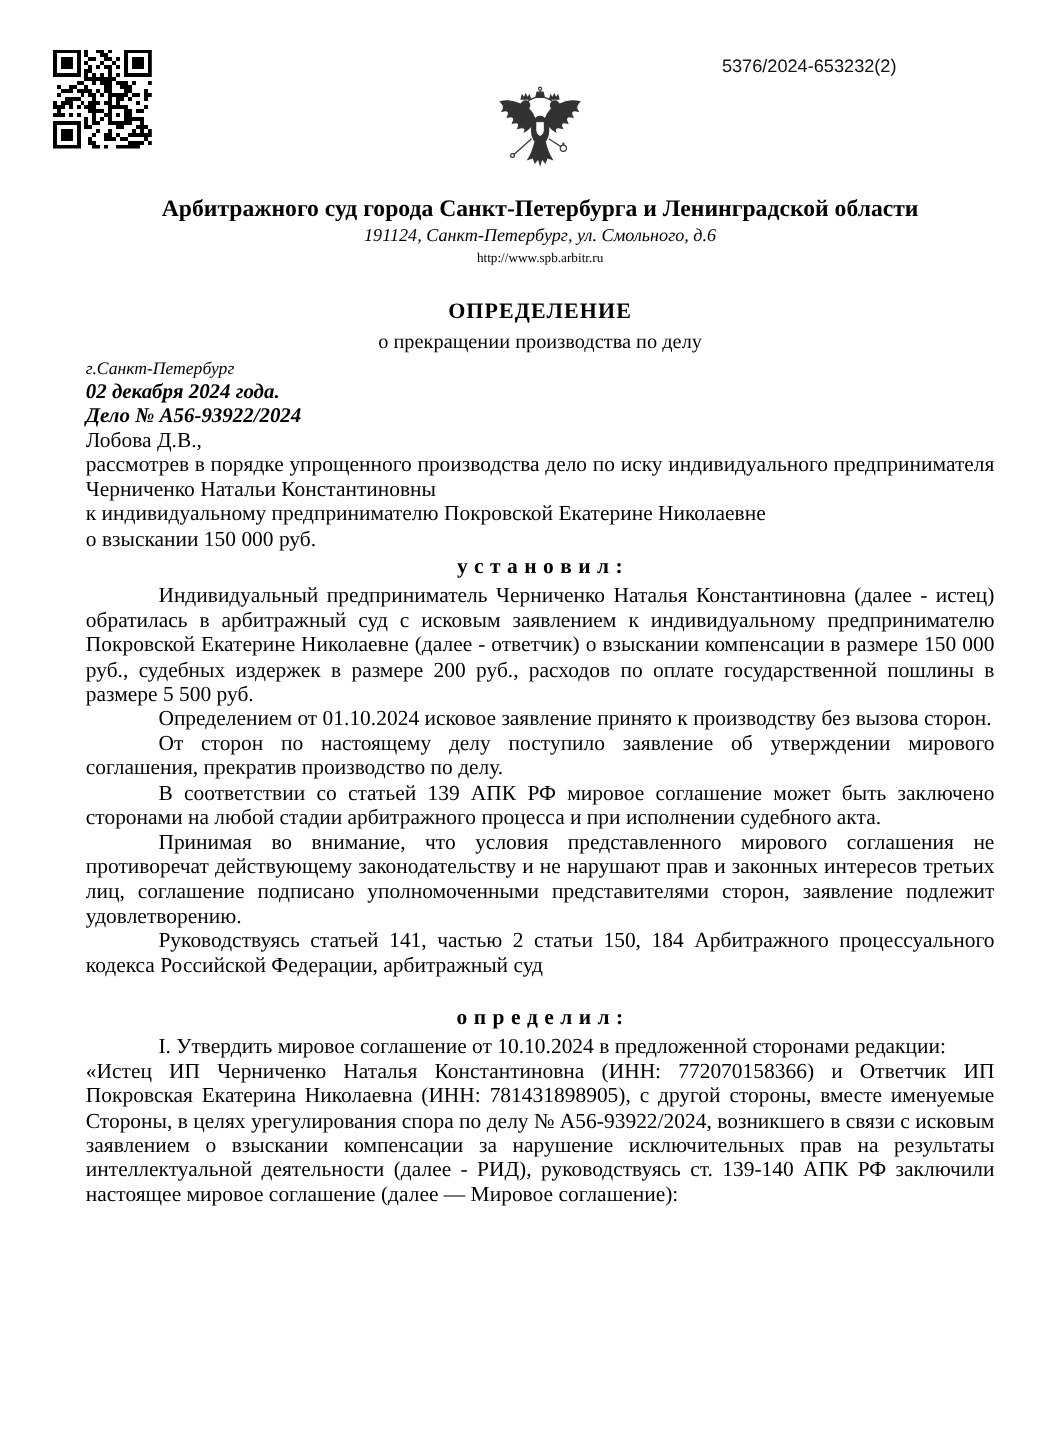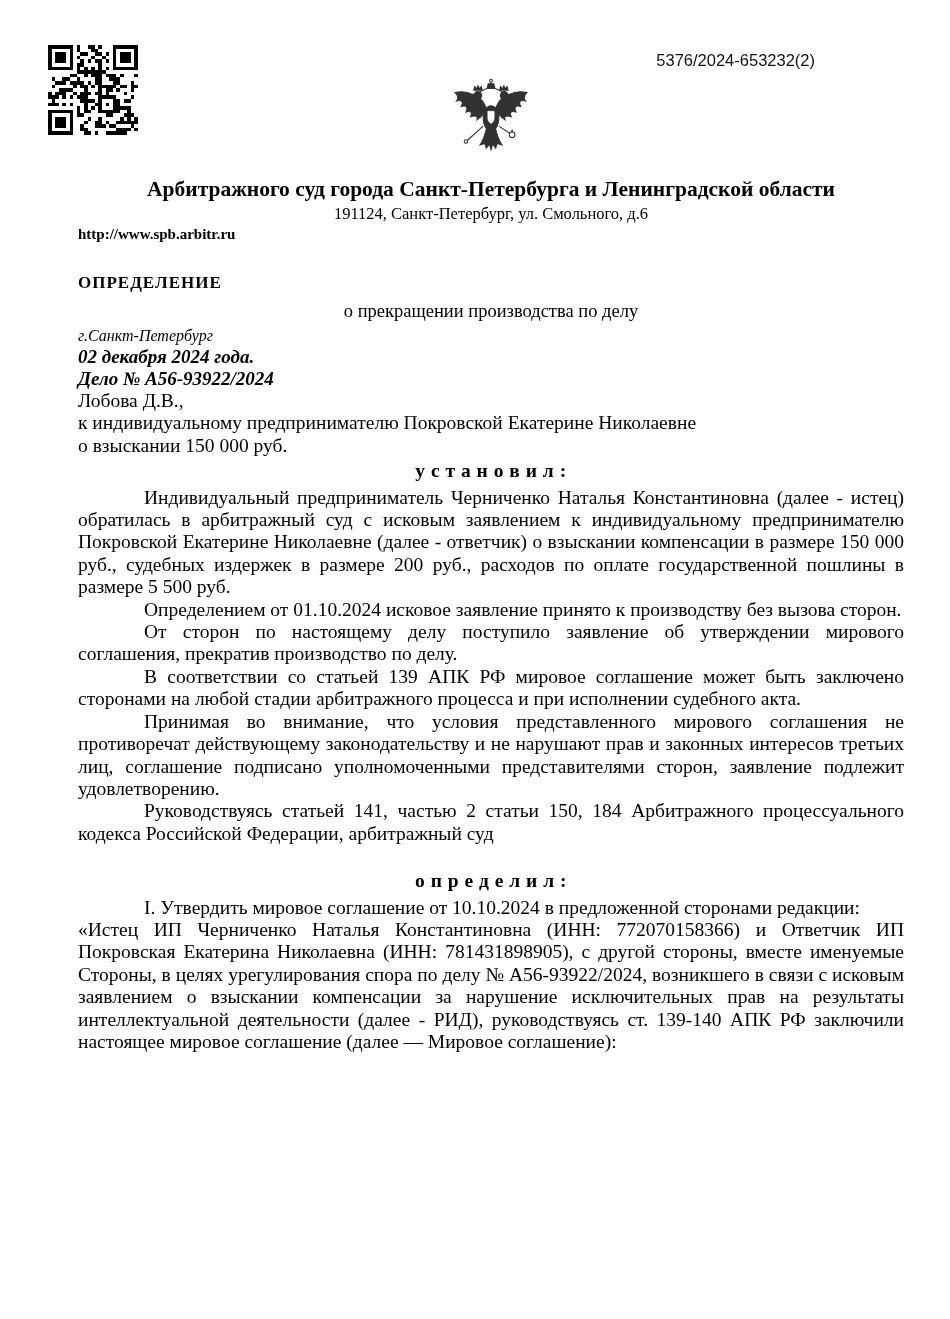--- a/index.html
+++ b/index.html
@@ -13,23 +13,23 @@
   .qr{position:absolute;left:48px;top:45px;width:90px;height:90px;}
   .doc-number{
     position:absolute;top:51px;right:135px;
     font-family:"Liberation Sans", sans-serif;
     font-size:16.5px;color:#111;
   }
   .content{padding:0 46px 0 78px;}
   .emblem-wrap{margin-top:76px;text-align:center;height:94px;}
   .emblem-wrap svg{width:94px;height:94px;}
   .court-name{margin:7px 0 0;text-align:center;font-weight:bold;font-size:21.5px;line-height:24px;}
-  .court-address{margin:2px 0 0;text-align:center;font-size:16.5px;line-height:21px;}
-  .court-site{margin:0;text-align:left;font-size:15px;line-height:21px;font-weight:bold;}
-  .doc-title{margin:25px 0 0;font-weight:bold;font-size:17px;line-height:26px;letter-spacing:1px;}
+  .court-address{margin:2px 0 0;text-align:center;font-size:16.5px;line-height:21px;font-style:italic;}
+  .court-site{margin:0;text-align:center;font-size:12px;line-height:21px;}
+  .doc-title{margin:25px 0 0;text-align:center;font-weight:bold;font-size:20px;line-height:26px;letter-spacing:1px;}
   .doc-subtitle{margin:4px 0 0;text-align:center;font-size:18.5px;line-height:22px;}
   .place{margin:4px 0 0;font-style:italic;font-size:16px;line-height:19px;}
   .date-row{display:flex;justify-content:space-between;align-items:baseline;
     font-weight:bold;font-style:italic;font-size:19px;line-height:22px;margin-top:1px;flex-direction:column;}
   .date-row .case{margin-right:71px;}
   .body{font-size:19.5px;line-height:22.4px;}
   .body p{margin:0;}
   .judge1{font-weight:bold;margin-top:24px !important;}
   .judge2{font-weight:normal;}
   .just{text-align:justify;}
@@ -404,20 +404,21 @@
     <p class="place">г.Санкт-Петербург</p>
 
     <div class="date-row">
       <span>02 декабря 2024 года.</span>
       <span class="case">Дело № А56-93922/2024</span>
     </div>
 
     <div class="body">
       <p class="judge2">Лобова Д.В.,</p>
 
+      <p class="just">рассмотрев в порядке упрощенного производства дело по иску индивидуального предпринимателя Черниченко Натальи Константиновны</p>
       <p>к индивидуальному предпринимателю Покровской Екатерине Николаевне</p>
       <p>о взыскании 150 000 руб.</p>
 
       <p class="sec-heading">у с т а н о в и л :</p>
 
       <p class="just indent">Индивидуальный предприниматель Черниченко Наталья Константиновна (далее - истец) обратилась в арбитражный суд с исковым заявлением к индивидуальному предпринимателю Покровской Екатерине Николаевне (далее - ответчик) о взыскании компенсации в размере 150 000 руб., судебных издержек в размере 200 руб., расходов по оплате государственной пошлины в размере 5 500 руб.</p>
       <p class="just indent">Определением от 01.10.2024 исковое заявление принято к производству без вызова сторон.</p>
       <p class="just indent">От сторон по настоящему делу поступило заявление об утверждении мирового соглашения, прекратив производство по делу.</p>
       <p class="just indent">В соответствии со статьей 139 АПК РФ мировое соглашение может быть заключено сторонами на любой стадии арбитражного процесса и при исполнении судебного акта.</p>
       <p class="just indent">Принимая во внимание, что условия представленного мирового соглашения не противоречат действующему законодательству и не нарушают прав и законных интересов третьих лиц, соглашение подписано уполномоченными представителями сторон, заявление подлежит удовлетворению.</p>

